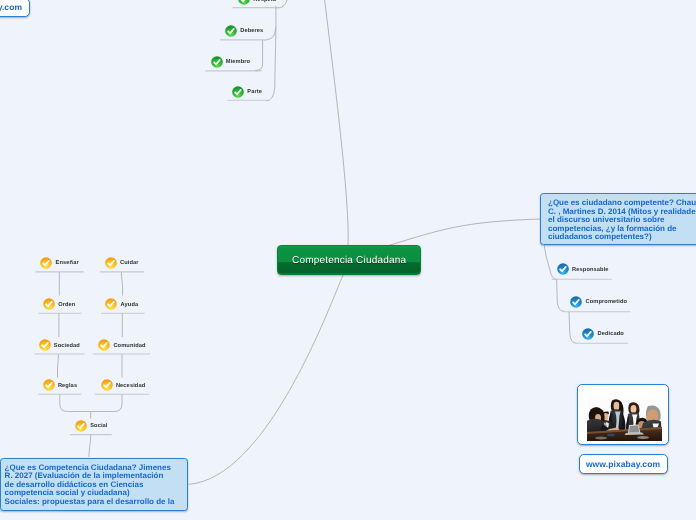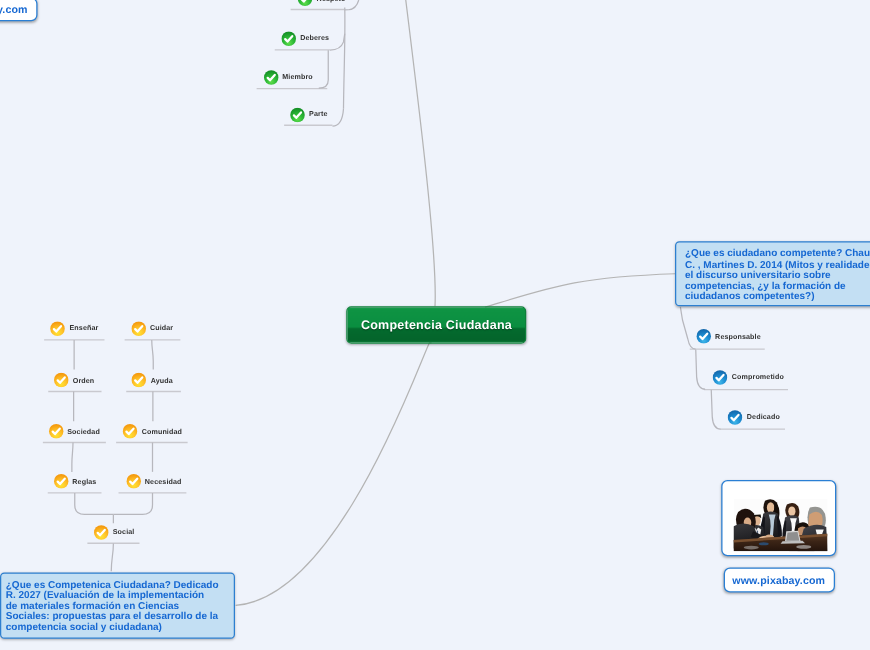--- a/index.html
+++ b/index.html
@@ -10,21 +10,21 @@
   #stage{position:absolute;left:0;top:0;width:696px;height:520px;overflow:hidden;}
   svg.links{position:absolute;left:0;top:0;width:696px;height:520px;overflow:visible;pointer-events:none;}
 
   
   .central{position:absolute;left:277px;top:245.3px;width:144.3px;height:30px;
     border-radius:4px;box-sizing:border-box;
     background:linear-gradient(to bottom,#18a24d 0%,#0e9343 6%,#0a8e40 56%,#046b2e 60%,#04642b 94%,#0d8039 100%);
     border:1px solid #0d7f39;
     box-shadow:0 1px 2px rgba(0,0,0,.3);
     display:flex;align-items:center;justify-content:center;}
-  .central span{color:#fff;font-size:10px;font-weight:bold;letter-spacing:.2px;
+  .central span{color:#fff;font-size:10px;font-weight:normal;letter-spacing:.2px;
     white-space:nowrap;text-shadow:0 1px 1px rgba(0,0,0,.45);}
 
   
   .leaf{position:absolute;white-space:nowrap;display:flex;align-items:center;}
   .leaf .lbl{font-size:5.7px;color:#333;font-weight:bold;margin-left:3.3px;letter-spacing:.1px;line-height:1;position:relative;top:1.3px;}
   .ico{width:12px;height:12px;flex:0 0 12px;display:block;}
 
   
   .note{position:absolute;box-sizing:border-box;background:#c3dff3;
     border:1.3px solid #2d7fd0;border-radius:3.5px;
@@ -248,25 +248,25 @@
   </div>
   <div class="leaf" style="left:582.2px;top:327.7px">
     <svg class="ico" viewBox="0 0 24 24">
         <circle cx="12" cy="12" r="11.6" fill="url(#gBlue)"></circle>
         <path d="M6.3 12.6 L10.0 16.5 L17.6 7.9" fill="none" stroke="#fff" stroke-width="3.6" stroke-linecap="round" stroke-linejoin="round"></path>
       </svg>
     <span class="lbl">Dedicado</span>
   </div>
 
   <div class="note" style="left:-0.4px;top:457.5px;width:188px;height:53.5px">
-    <p>¿Que es Competenica Ciudadana? Dedicado</p>
+    <p>¿Que es Competencia Ciudadana? Jimenes</p>
     <p>R. 2027 (Evaluación de la implementación</p>
-    <p>de materiales formación en Ciencias</p>
+    <p>de desarrollo didácticos en Ciencias</p>
+    <p>competencia social y ciudadana)</p>
     <p>Sociales: propuestas para el desarrollo de la</p>
-    <p>competencia social y ciudadana)</p>
   </div>
 
   <div class="note" style="left:540px;top:193px;width:180px;height:52px;padding-left:7px;padding-top:5px">
     <p>¿Que es ciudadano competente? Chaux</p>
     <p>C. , Martines D. 2014 (Mitos y realidades en</p>
     <p>el discurso universitario sobre</p>
     <p>competencias, ¿y la formación de</p>
     <p>ciudadanos competentes?)</p>
   </div>
 

